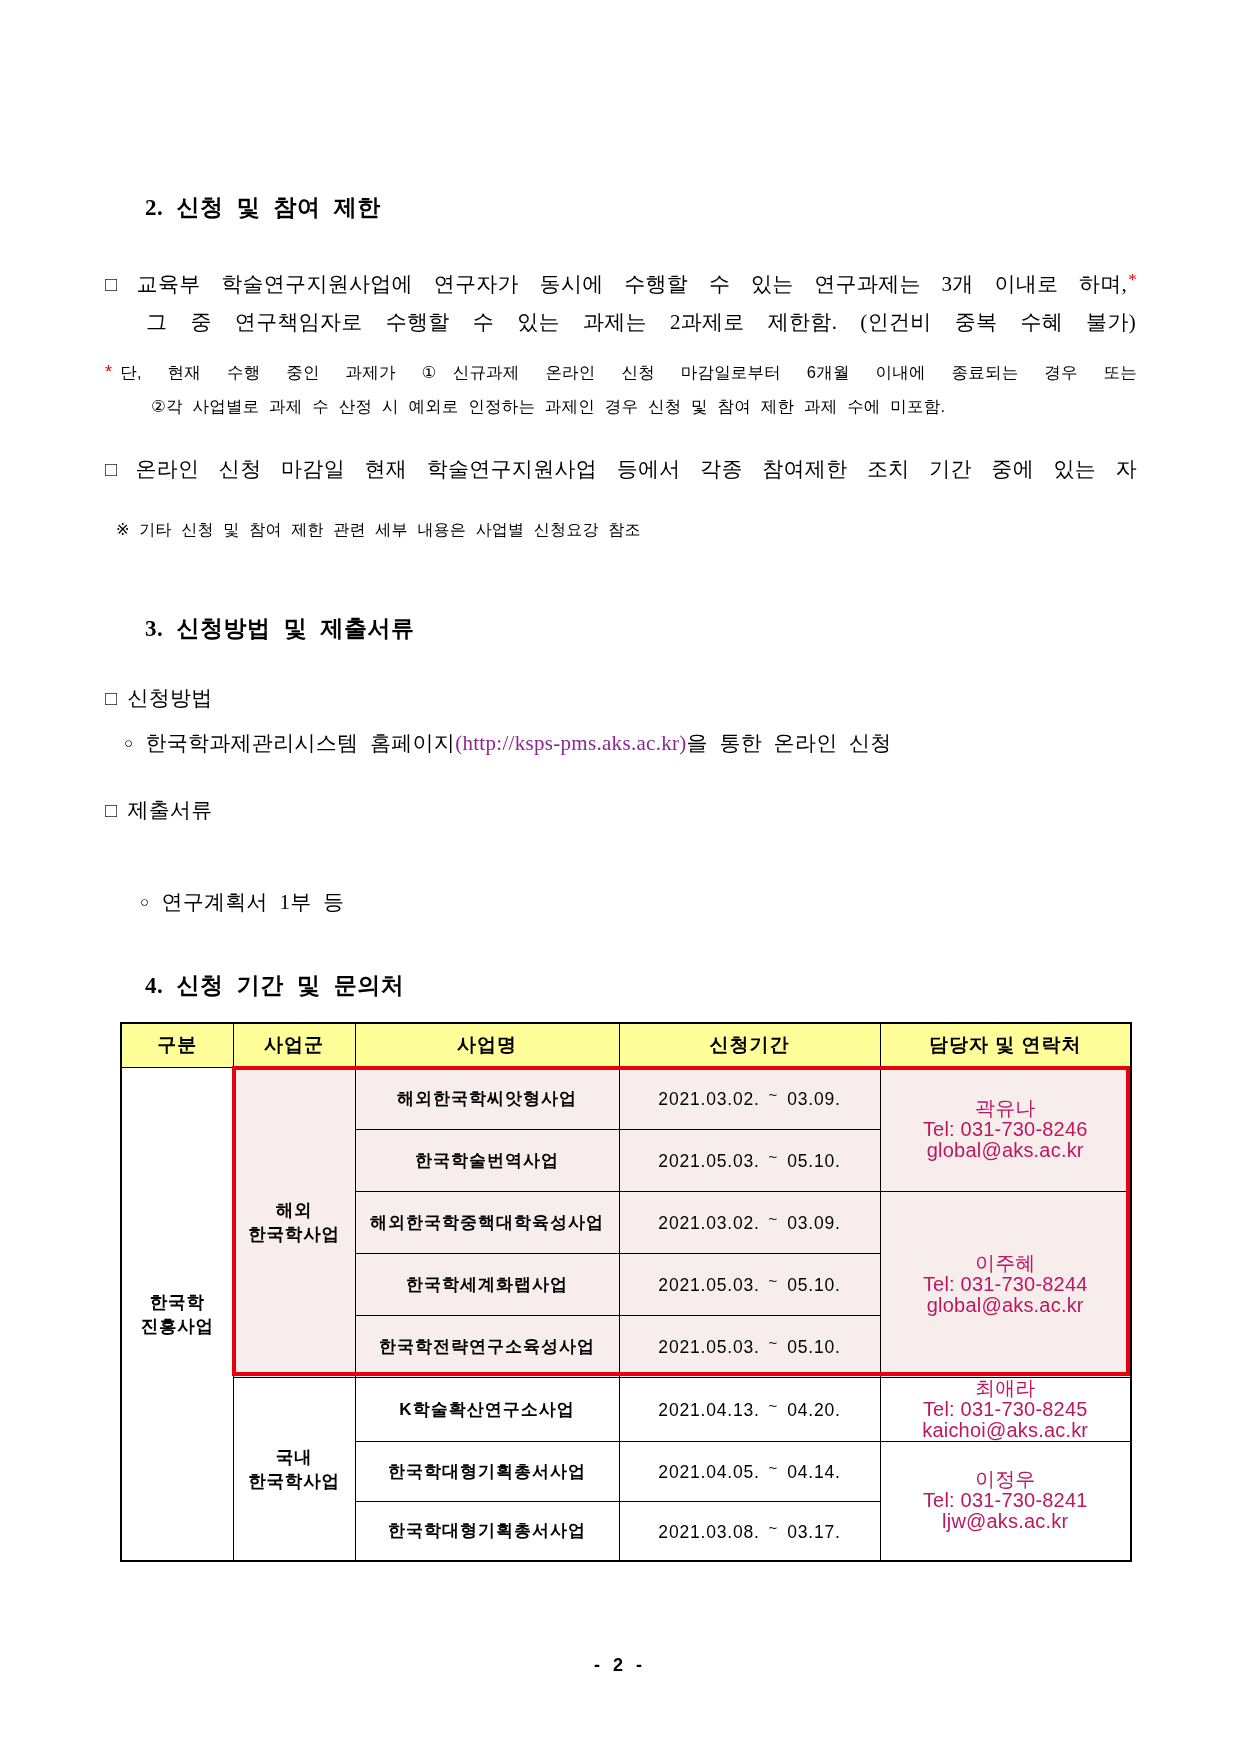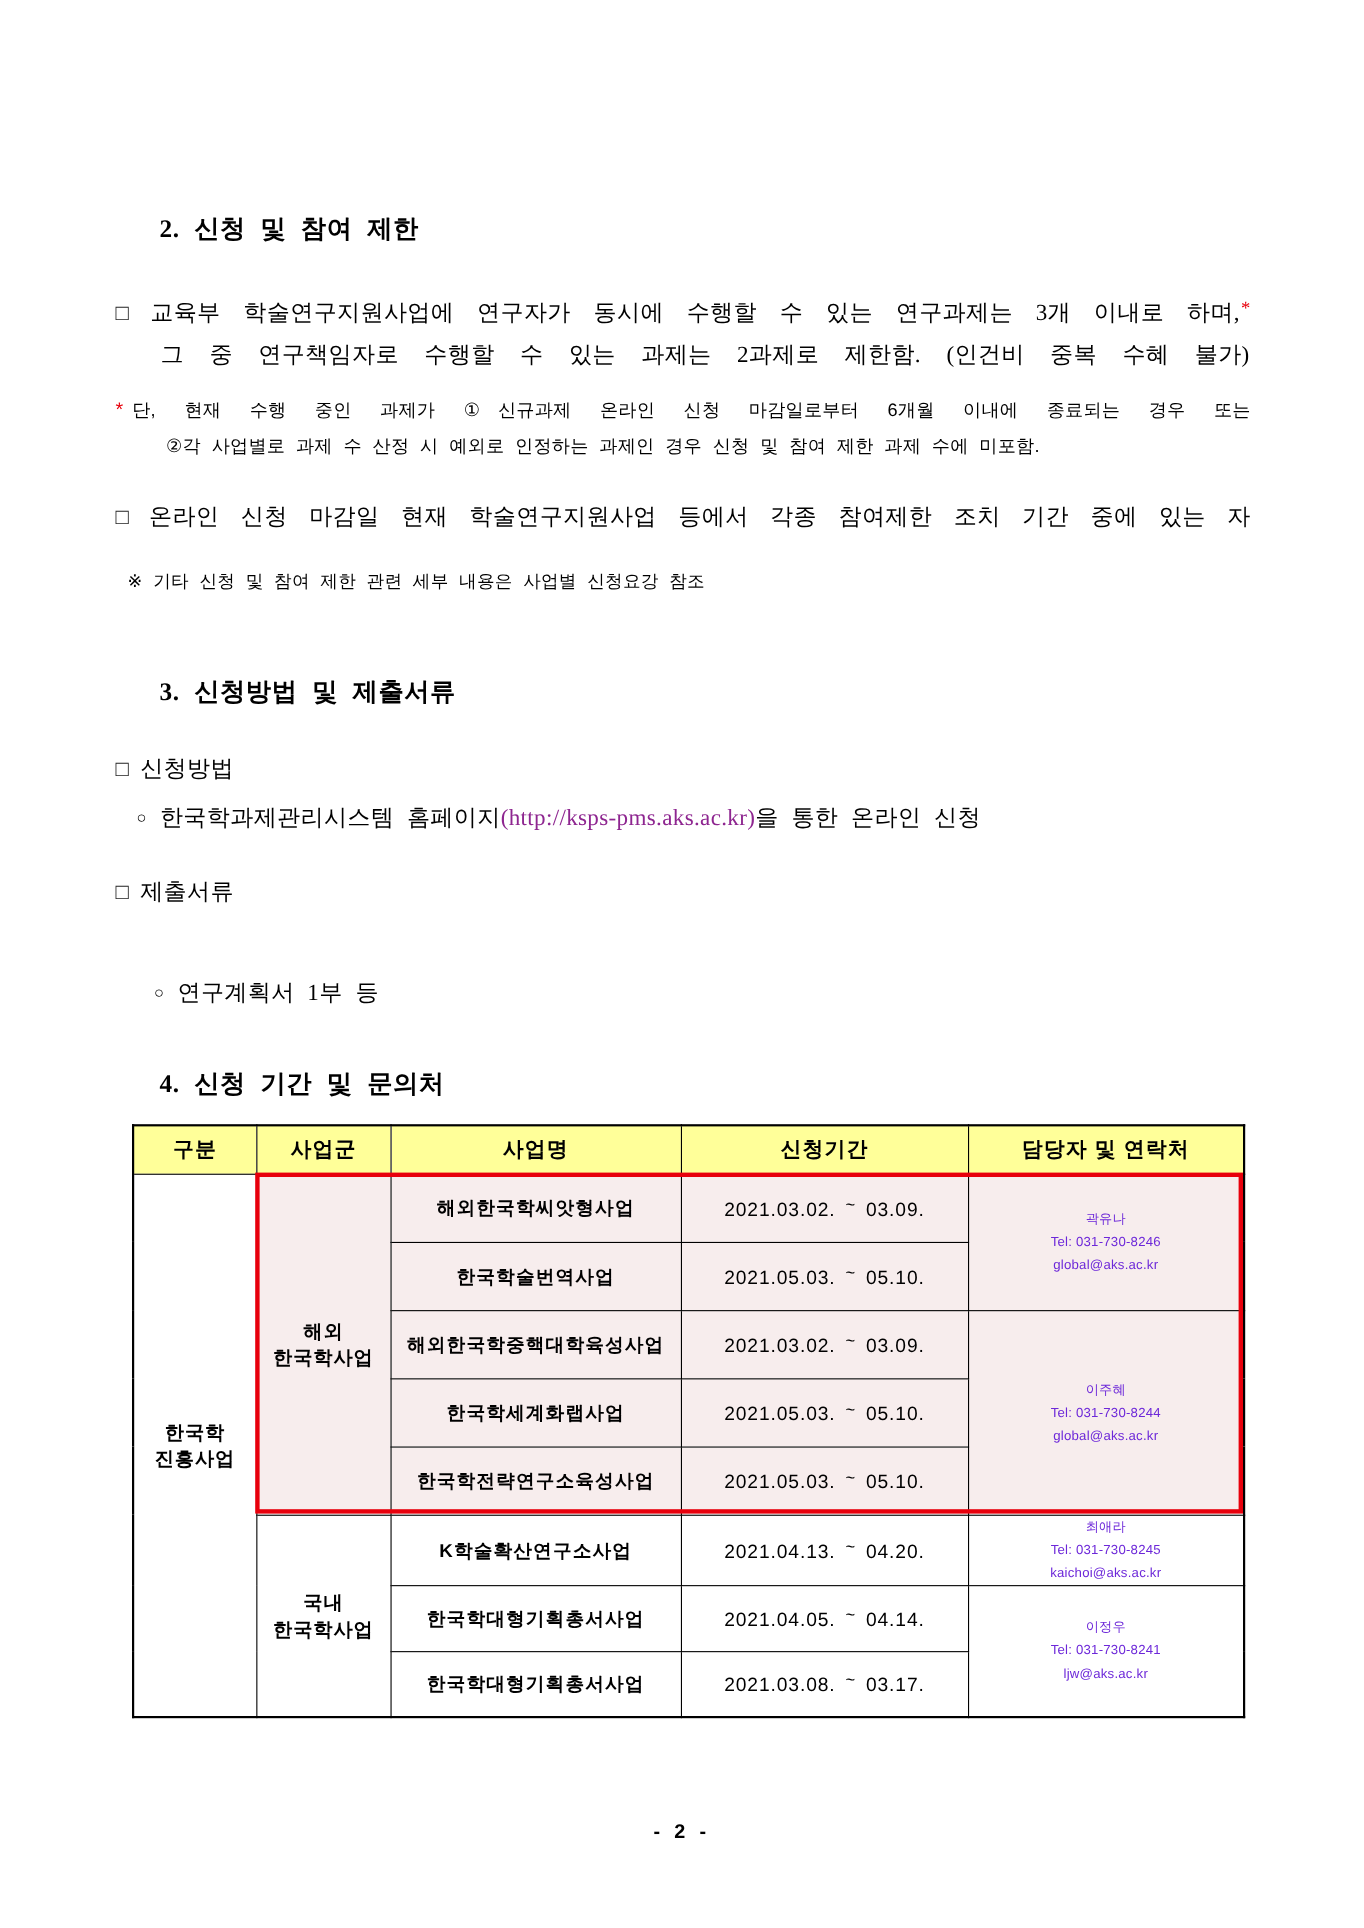--- a/index.html
+++ b/index.html
@@ -47,21 +47,21 @@
     padding:0;overflow:hidden;
   }
   table.apply{border:2px solid #000;}
   tr.hrow{height:44px;}
   tr.r62{height:62px;}
   tr.r60{height:60px;}
   th.hd{background:#ffff99;font-size:19px;font-weight:bold;letter-spacing:1px;}
   td.pink{background:#f7eded;}
   td.pname{font-size:17px;font-weight:bold;letter-spacing:1px;}
   td.pdate{font-size:17.5px;letter-spacing:0.8px;color:#000000;}
-  td.contact{font-size:12px;line-height:21px;letter-spacing:0.2px;color:#6d28d9;}
+  td.contact{font-size:20px;line-height:21px;letter-spacing:0.2px;color:#be185d;}
   td.grp,td.cat{font-size:17.5px;font-weight:bold;line-height:24px;letter-spacing:0.8px;}
   .tilde{display:inline-block;vertical-align:5px;font-size:15px;margin:0 9px;}
   .red-box{
     position:absolute;left:112px;top:44px;width:898px;height:310px;
     border:4px solid #e8000c;box-sizing:border-box;
     pointer-events:none;z-index:2;
   }
   .footer{
     position:absolute;left:0;top:1655px;width:100%;text-align:center;
     font-family:"Liberation Sans","DejaVu Sans",sans-serif;

